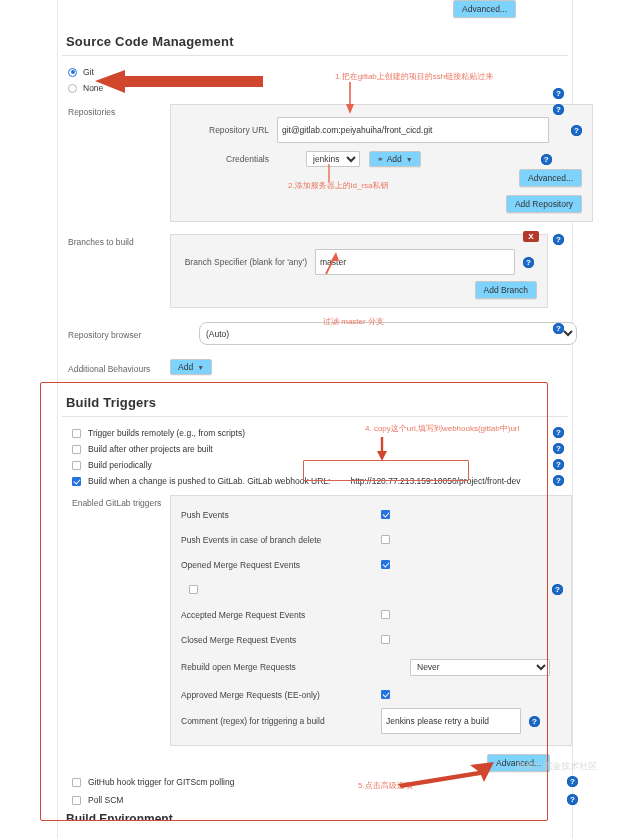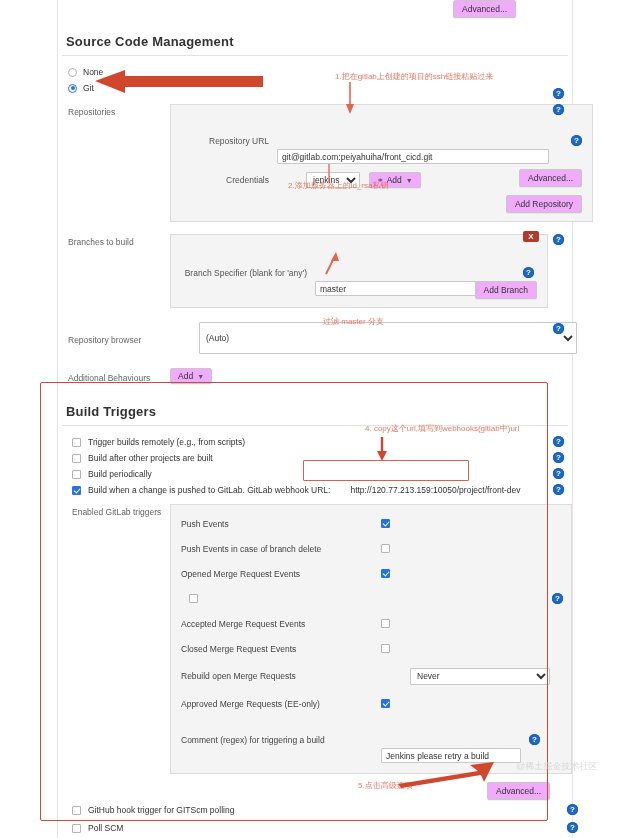--- a/index.html
+++ b/index.html
@@ -47,30 +47,30 @@
   .panel{
     background:#f4f4f4;border:1px solid #dcdcdc;
     padding:8px 10px;position:relative;
   }
 
   .ctrl-row{display:flex;align-items:center;margin-bottom:8px;}
   .ctrl-lbl{color:#555;font-size:8.5px;text-align:right;padding-right:8px;}
 
   input.txt{
     border:1px solid #c9c9c9;background:#fff;height:15px;
-    font-size:8.5px;padding:1px 4px;color:#333;box-sizing:border-box;
-    font-family:"Liberation Sans",sans-serif;border-radius:1px;margin-top:32px;
+    font-size:8.5px;padding:12px 4px;color:#333;box-sizing:border-box;
+    font-family:"Liberation Sans",sans-serif;border-radius:1px;
   }
   select.sel{
     border:1px solid #c9c9c9;background:#fff;height:16px;font-size:8.5px;
     color:#333;box-sizing:border-box;font-family:"Liberation Sans",sans-serif;
     border-radius:1px;padding:0 2px;margin-left:29px;
   }
   .btn{
-    display:inline-block;border:1px solid #c8c8c8;background:#f0abfc;
+    display:inline-block;border:1px solid #c8c8c8;background:#7dd3fc;
     font-size:8.5px;color:#333;padding:3px 8px;border-radius:2px;
     box-shadow:0 1px 0 rgba(0,0,0,.05);white-space:nowrap;cursor:default;
     font-family:"Liberation Sans",sans-serif;
   }
   .btn-sm{padding:2px 7px;}
   .key-ico{display:inline-block;margin-right:3px;color:#555;font-size:8px;}
   .caret{display:inline-block;margin-left:4px;color:#555;font-size:7px;}
 
   .cb{
     width:9px;height:9px;border:1px solid #b5b5b5;background:#fff;
@@ -124,26 +124,26 @@
     <div style="position:relative;height:26px;">
       <div class="btn" style="position:absolute;right:56px;top:0px;">Advanced...</div>
     </div>
 
     <div style="padding-top:8px;">
       <div class="section-title">Source Code Management</div>
       <div class="sec-rule"></div>
 
       <div style="position:relative;">
         <div class="opt-line">
+          <span class="radio on"></span>
+          <span class="t">Git</span>
+        </div>
+        <div class="opt-line">
           <span class="radio"></span>
           <span class="t">None</span>
-        </div>
-        <div class="opt-line">
-          <span class="radio on"></span>
-          <span class="t">Git</span>
         </div>
         <div class="help help-abs" style="right:8px;top:24px;">?</div>
       </div>
 
       <div class="row" style="margin-top:6px;position:relative;">
         <div class="lbl">Repositories</div>
         <div style="flex:1;padding-right:24px;">
           <div class="panel" style="height:100px;">
 
             <div class="ctrl-row" style="margin-top:4px;">
@@ -184,21 +184,21 @@
 
             <div class="btn" style="position:absolute;right:10px;bottom:8px;">Add Branch</div>
           </div>
         </div>
         <div class="help help-abs" style="right:8px;top:2px;">?</div>
       </div>
 
       <div class="row" style="margin-top:10px;position:relative;align-items:center;">
         <div class="lbl">Repository browser</div>
         <div style="flex:1;padding-right:24px;">
-          <select class="sel" style="width:100%;height:32px;">
+          <select class="sel" style="width:100%;height:23px;border-radius:8px;">
             <option>(Auto)</option>
           </select>
         </div>
         <div class="help help-abs" style="right:8px;top:3px;">?</div>
       </div>
 
       <div class="row" style="margin-top:10px;position:relative;align-items:center;padding-bottom:14px;">
         <div class="lbl">Additional Behaviours</div>
         <div style="flex:1;">
           <span class="btn btn-sm">

